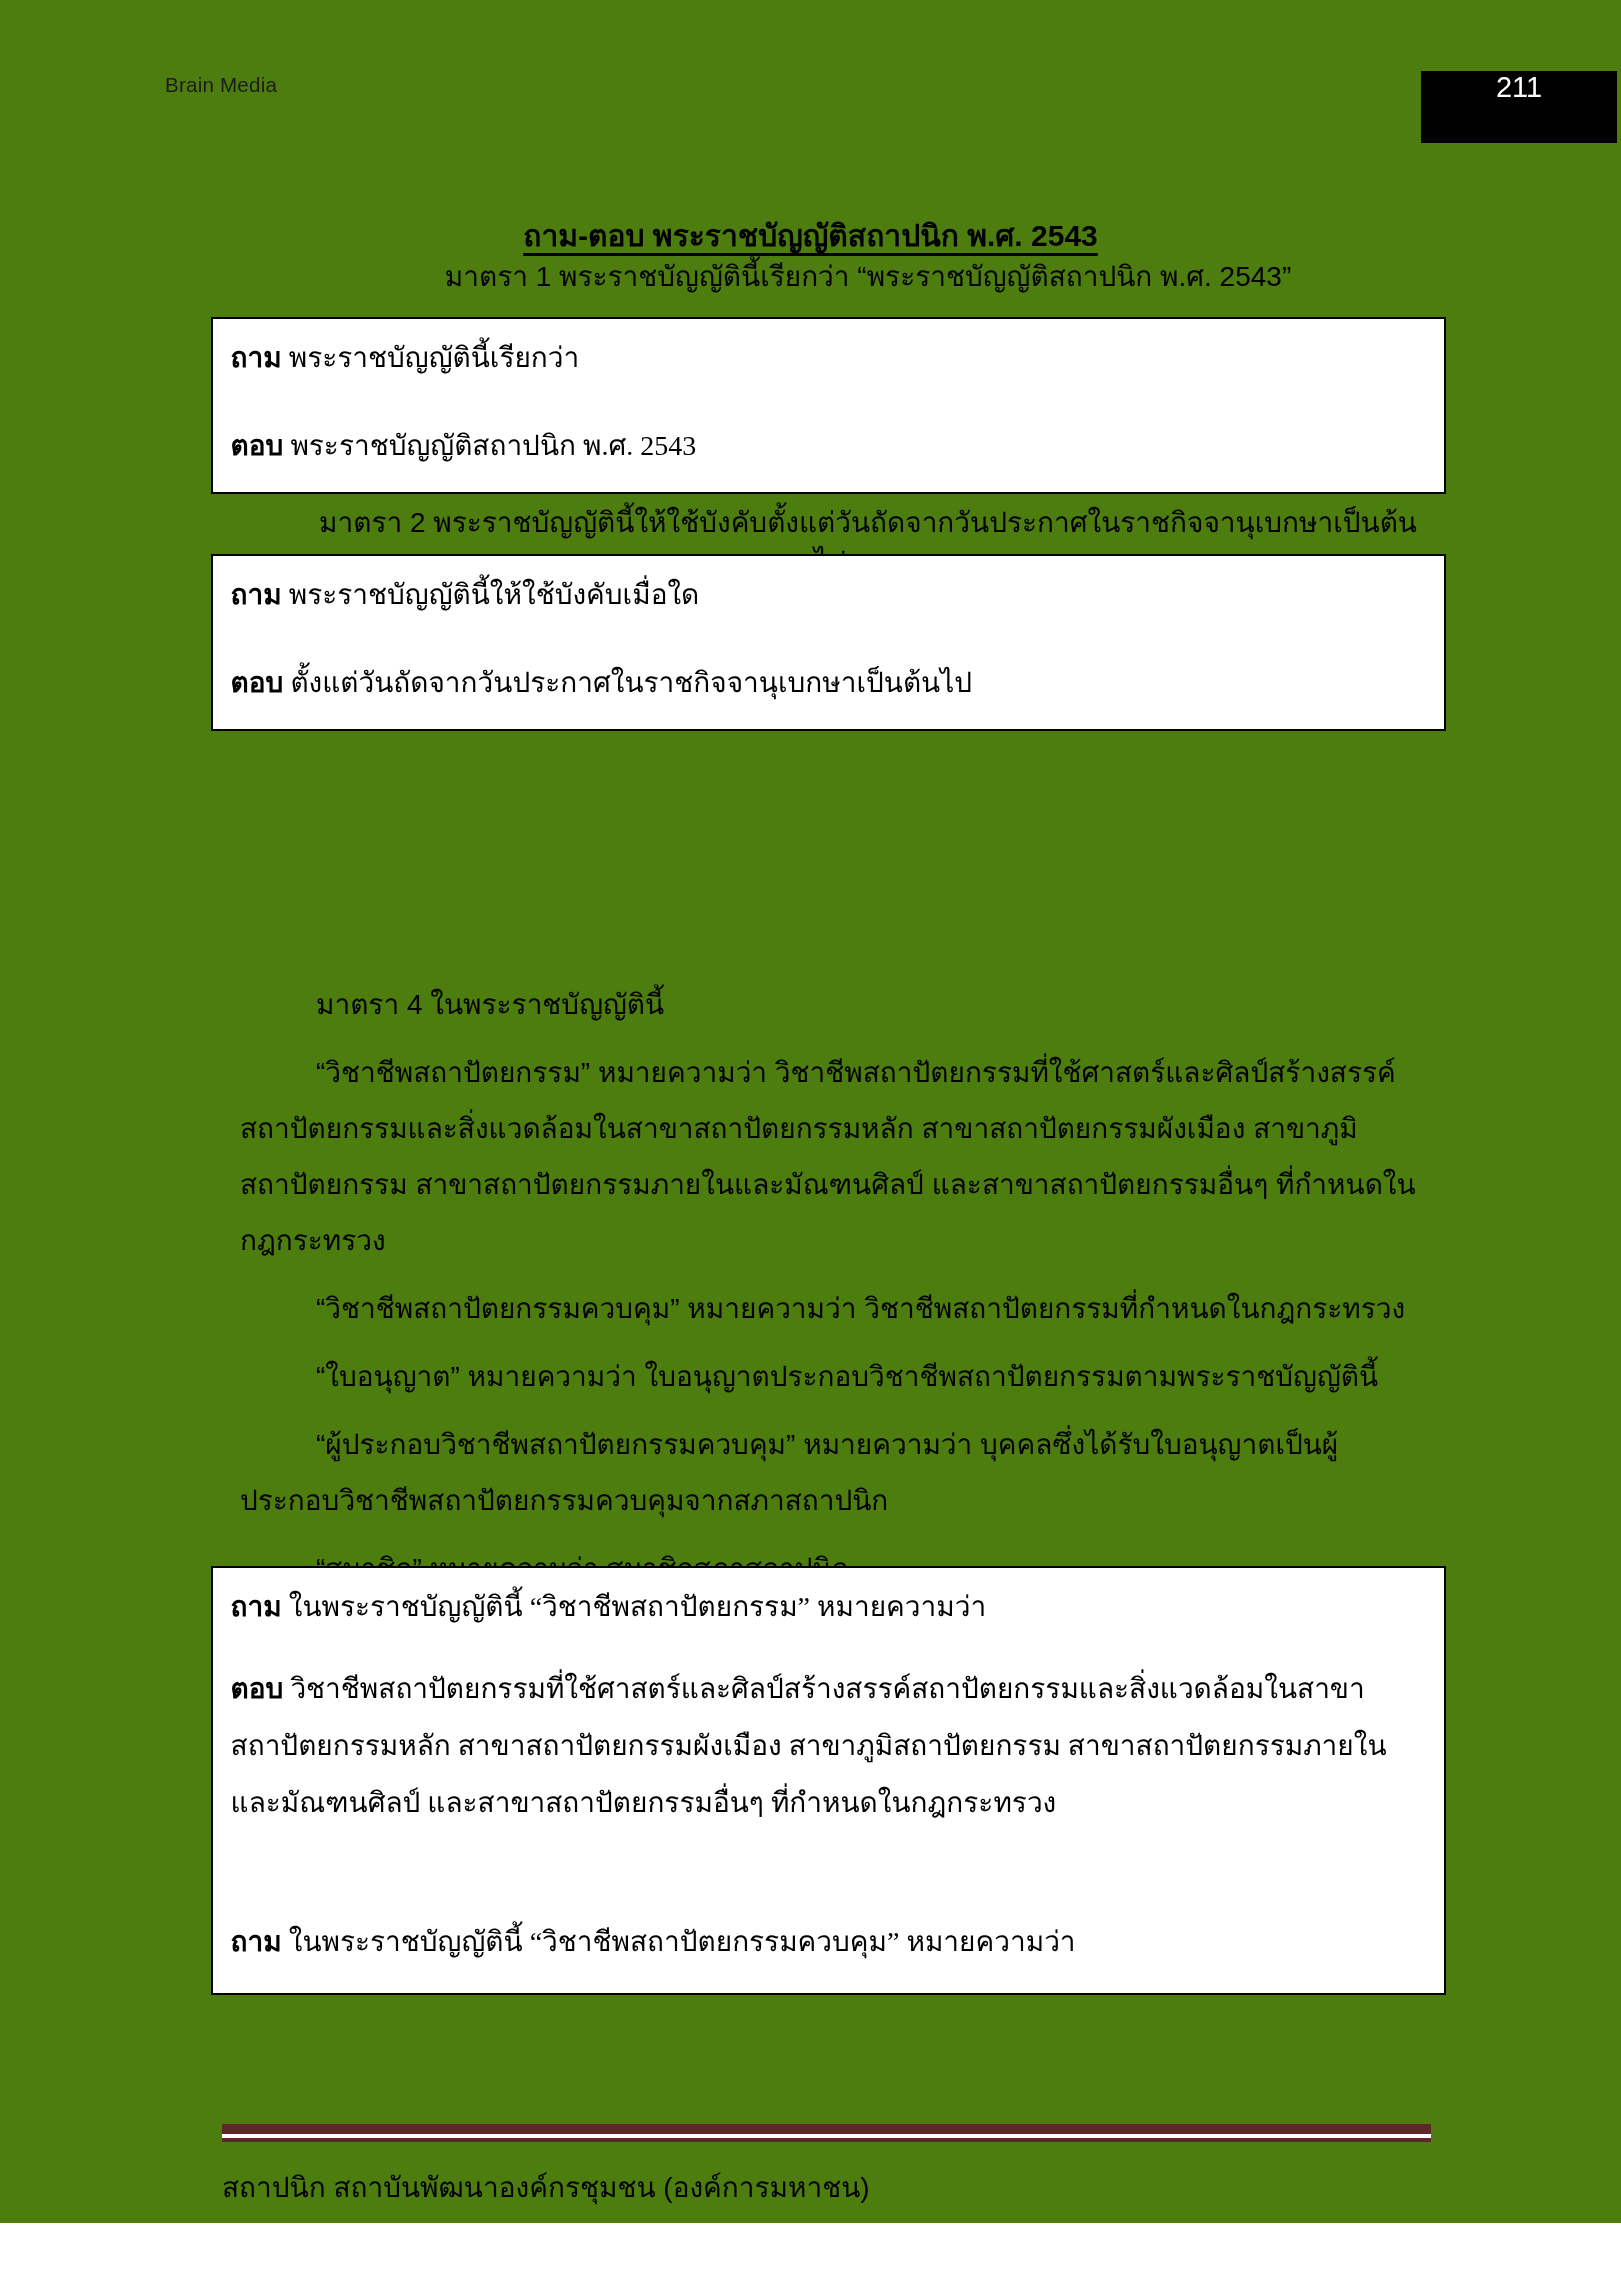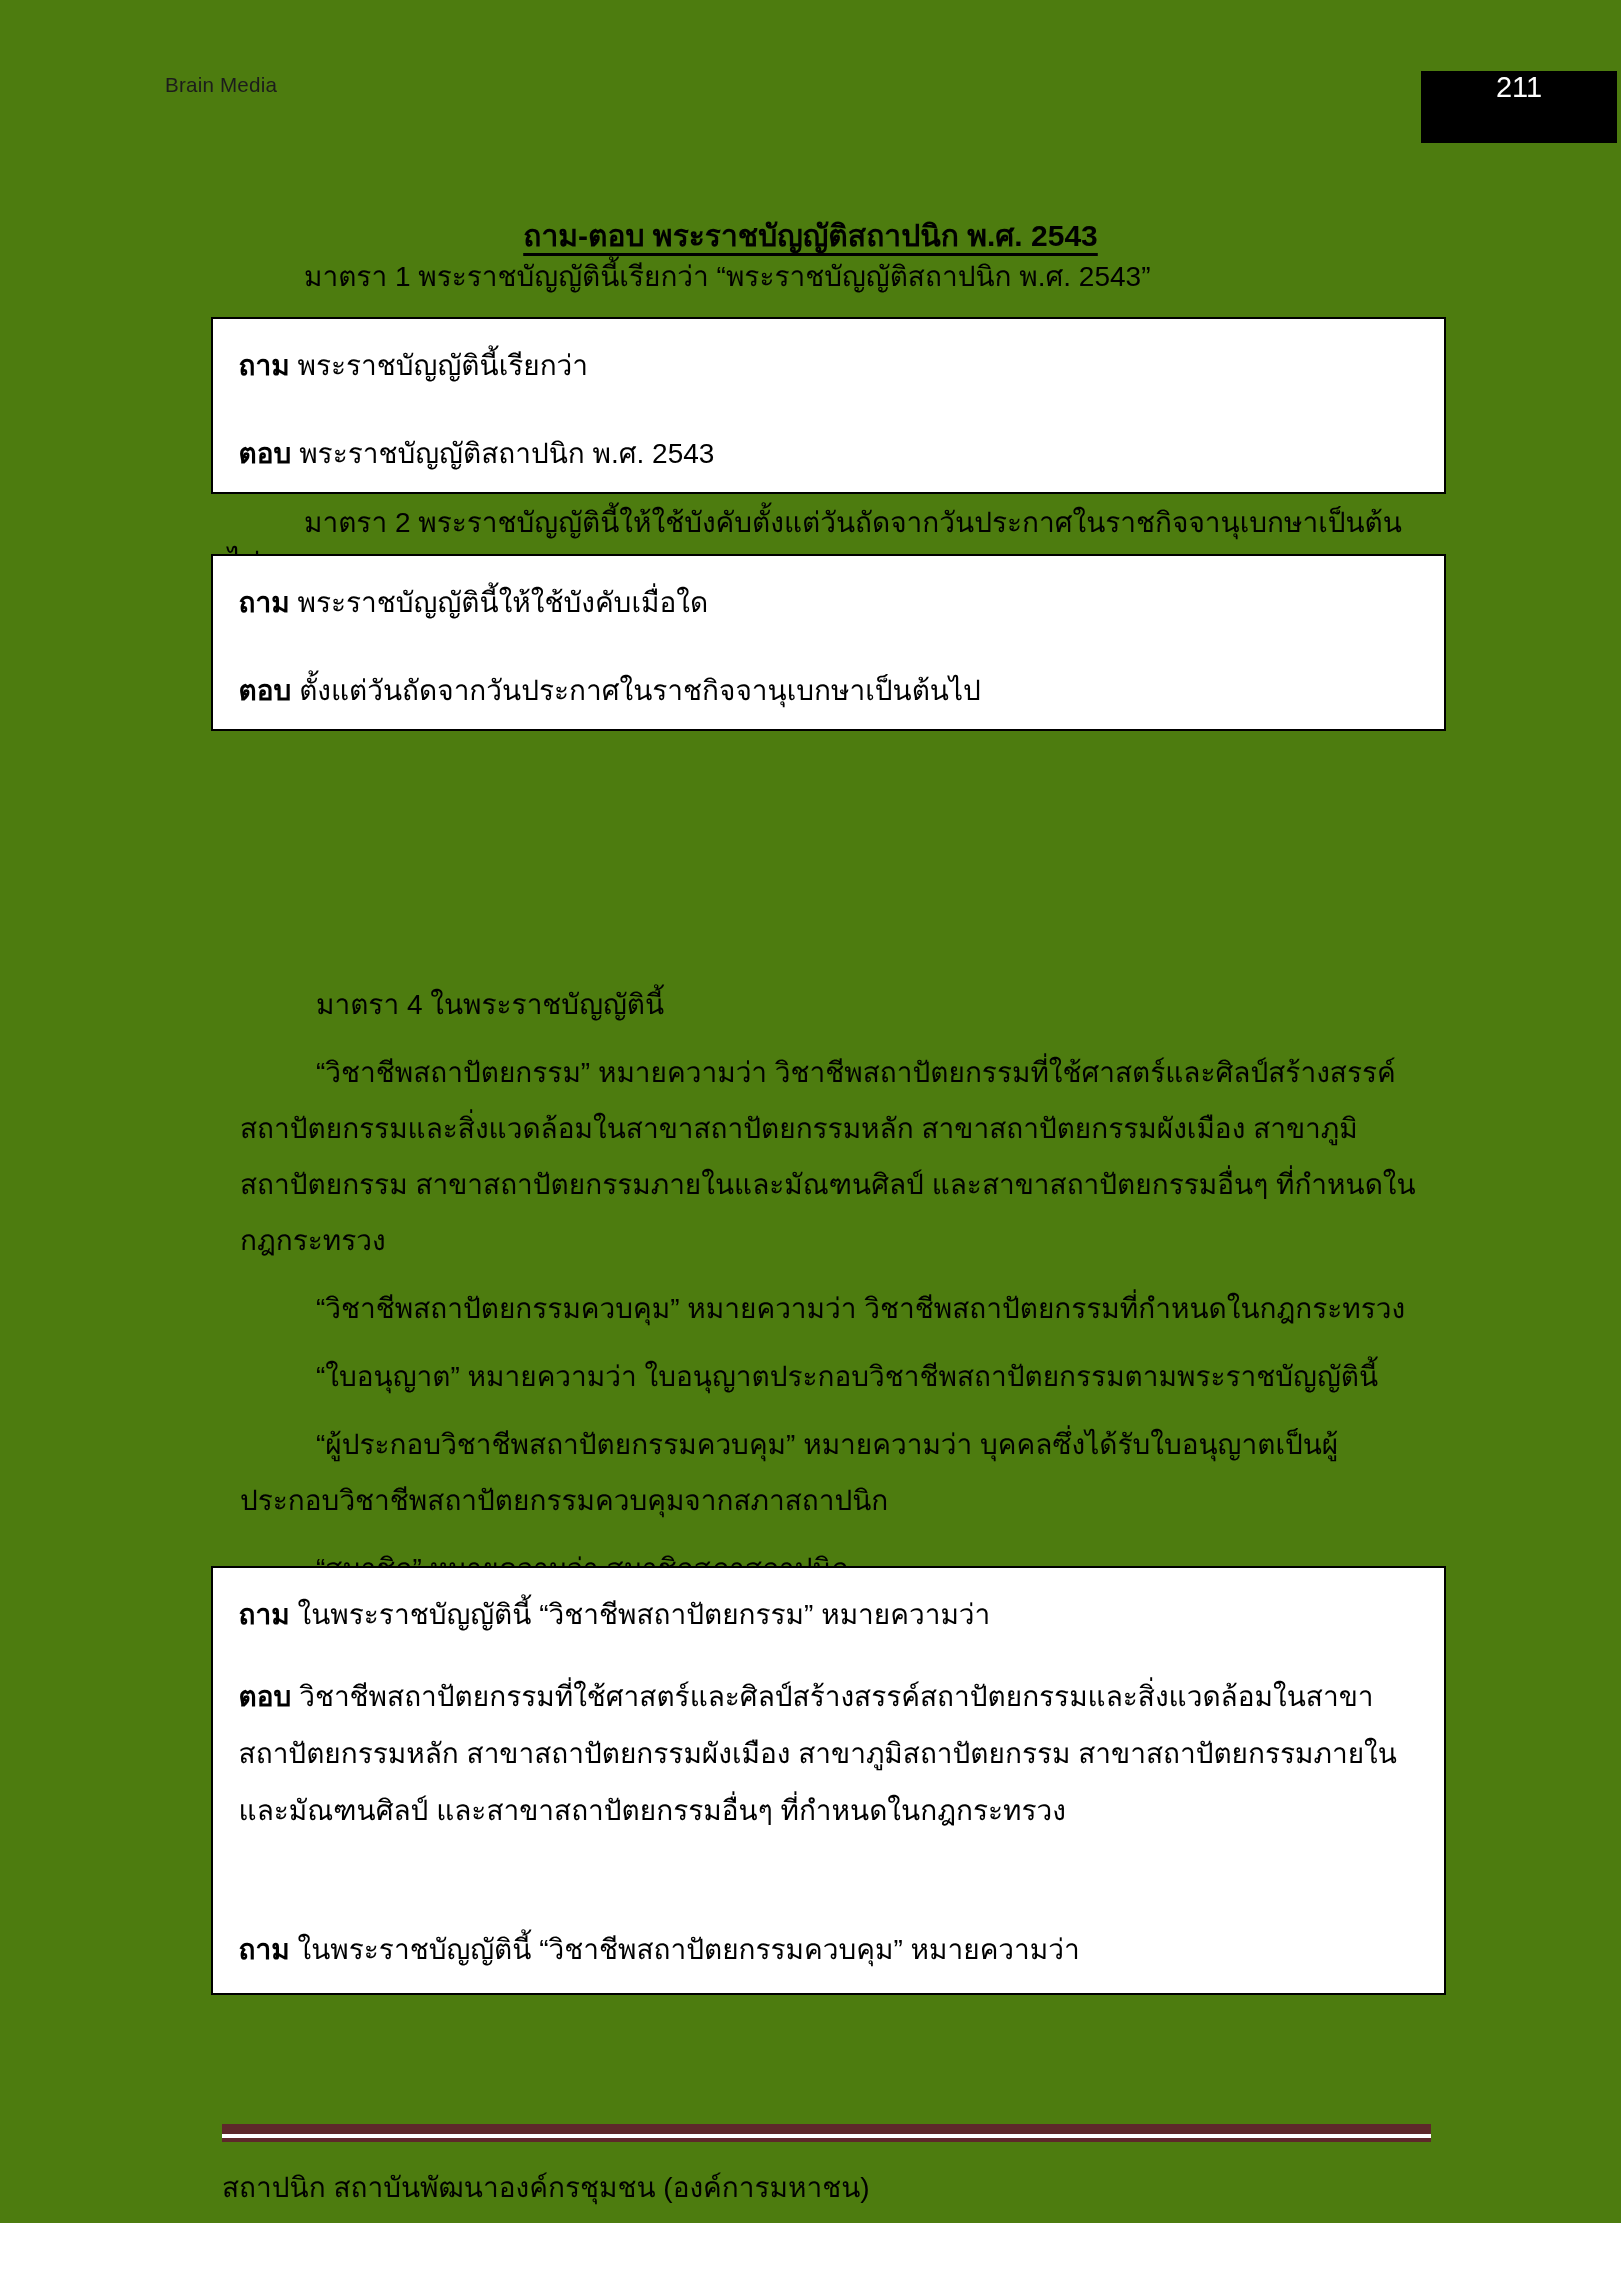--- a/index.html
+++ b/index.html
@@ -45,21 +45,21 @@
   }
   
   .para{
     position:absolute;
     left:228px;
     width:1204px;
     font-size:28px;
     line-height:39px;
     margin:0;
   }
-  .indent{ text-indent:76px; }
+  .indent{ text-indent:76px;text-align:center; }
   .m4-block{
     position:absolute;
     left:228px; top:965px;
     width:1204px;
     font-size:28px;
   }
   .m4-block p{
     margin:12px;
     line-height:56px;
     text-indent:76px;
@@ -69,21 +69,21 @@
     position:absolute;
     left:211px;
     width:1235px;
     border:2.9px solid #000000;
     box-sizing:border-box;
     background:#ffffff;
     padding:17.6px 21.6px 0 17.6px;
     font-size:28px;
     overflow:hidden;
   }
-  .qa-box p{ margin:8px; line-height:41px; }
+  .qa-box p{ margin:0; line-height:41px;font-family:Liberation Serif, serif; }
   .qa-box .gap-after{ margin-bottom:47px; }
   .qa-label{ font-weight:bold; }
   #box1{ top:317px;  height:177px; }
   #box2{ top:554px;  height:177px; }
   #box3{ top:789px;  height:177px; }
   #box4{ top:1566px; height:429px; }
   #box4 .answer-long{ line-height:57px; margin-bottom:90px; }
   #box4 .q-first{ margin-bottom:33px; }
   
   #para-m1{ top:257px; }

